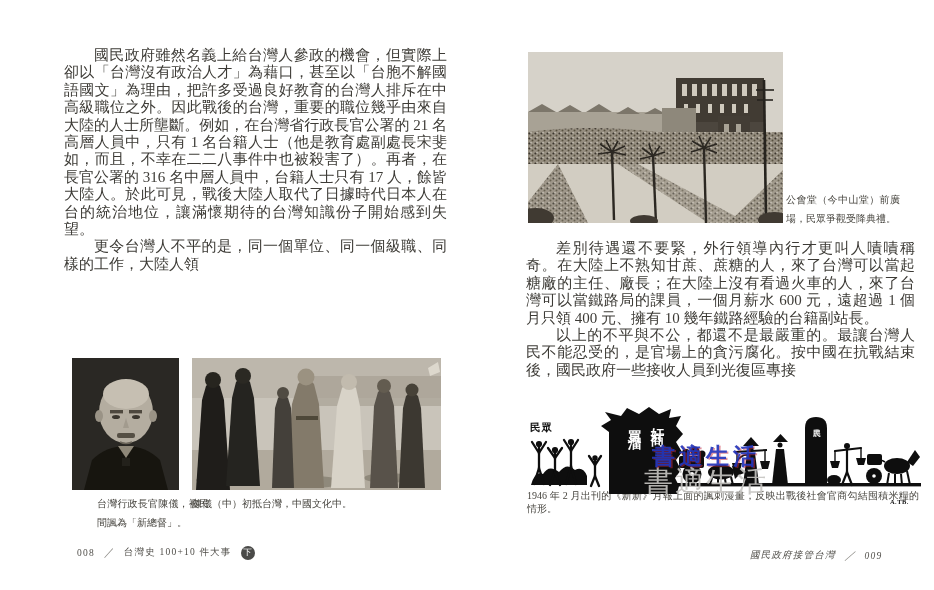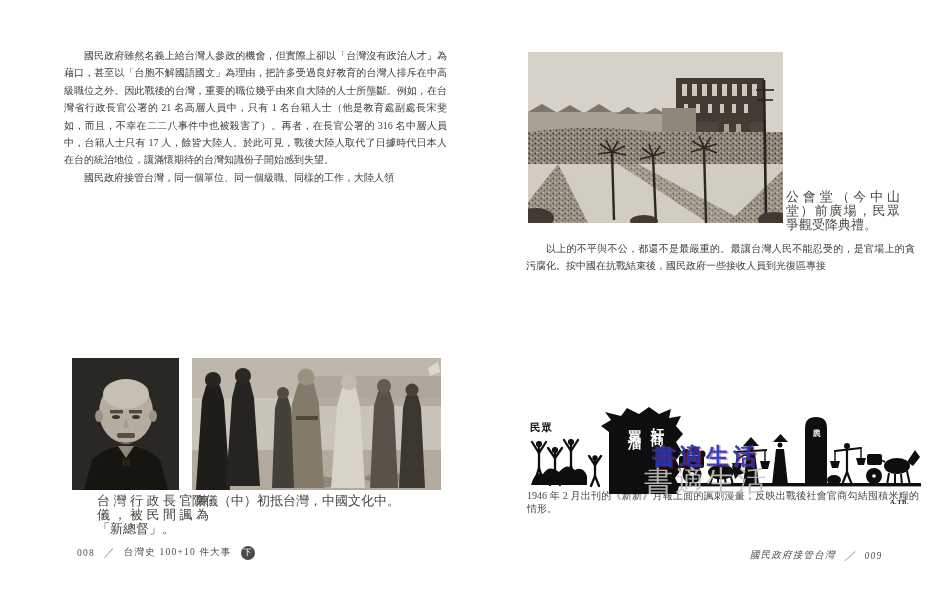--- a/index.html
+++ b/index.html
@@ -1,33 +1,33 @@
 <!DOCTYPE html>
 <html><head>
 <meta charset="utf-8">
 <style>
   html,body{margin:0;padding:0;background:#ffffff;}
   .spread{
     position:relative;width:934px;height:590px;background:#ffffff;overflow:hidden;
     font-family:"Liberation Serif","DejaVu Serif",serif;color:#3b3934;
   }
   
-  .text-block{position:absolute;text-align:justify;font-size:10px;line-height:17.4px;color:#3d3b36;}
+  .text-block{position:absolute;text-align:justify;font-size:15px;line-height:17.4px;color:#3d3b36;}
   .left-text{left:64px;top:47px;width:383px;}
   .right-text{left:526px;top:240px;width:389px;}
   .para{margin:0;text-indent:2em;}
   .para.no-indent{text-indent:0;}
   
   .photo{position:absolute;margin:0;padding:0;}
   .photo svg{display:block;width:100%;height:100%;}
   .portrait{left:72px;top:358px;width:107px;height:132px;}
   .group{left:192px;top:358px;width:249px;height:132px;}
   .plaza{left:528px;top:52px;width:255px;height:171px;}
   
-  .caption{position:absolute;margin:0;font-size:13px;line-height:14px;color:#47453f;text-align:justify;}
+  .caption{position:absolute;margin:0;font-size:10px;line-height:19px;color:#47453f;text-align:justify;}
   .cap1{left:72px;top:494px;width:112px;margin-left:25px;}
   .cap2{left:192px;top:494px;width:210px;}
   .plaza-cap{left:786px;top:190px;width:114px;}
   .cartoon-cap{left:527px;top:490px;width:392px;font-size:10px;line-height:12.5px;}
   
   .cartoon{position:absolute;left:529px;top:406px;width:392px;height:100px;margin:0;z-index:1;font-family:Liberation Serif, serif;}
   .cartoon svg{display:block;width:100%;height:100%;}
   .c-label{position:absolute;font-weight:bold;}
   .crowd-label{left:1px;top:15px;font-size:10.5px;color:#121212;letter-spacing:1px;}
   .tower-right{left:119px;top:11px;writing-mode:vertical-rl;color:#ffffff;font-size:13.5px;letter-spacing:5px;}
@@ -49,21 +49,21 @@
   .badge{width:14px;height:14px;border-radius:50%;background:#4a4a48;color:#ffffff;
          font-size:8.5px;display:flex;align-items:center;justify-content:center;letter-spacing:0;}
 </style>
 </head>
 <body>
 
 <div class="spread">
 
   <div class="text-block left-text">
     <p class="para">國民政府雖然名義上給台灣人參政的機會，但實際上卻以「台灣沒有政治人才」為藉口，甚至以「台胞不解國語國文」為理由，把許多受過良好教育的台灣人排斥在中高級職位之外。因此戰後的台灣，重要的職位幾乎由來自大陸的人士所壟斷。例如，在台灣省行政長官公署的 21 名高層人員中，只有 1 名台籍人士（他是教育處副處長宋斐如，而且，不幸在二二八事件中也被殺害了）。再者，在長官公署的 316 名中層人員中，台籍人士只有 17 人，餘皆大陸人。於此可見，戰後大陸人取代了日據時代日本人在台的統治地位，讓滿懷期待的台灣知識份子開始感到失望。</p>
-    <p class="para">國民政府接管台灣，同一個單位、同一個級職、同樣的工作，大陸人領</p>
+    <p class="para">更令台灣人不平的是，同一個單位、同一個級職、同樣的工作，大陸人領</p>
   </div>
 
   <figure class="photo portrait">
     <svg viewBox="0 0 107 132" preserveAspectRatio="none">
       <rect width="107" height="132" fill="#262420"></rect>
       <rect width="107" height="132" fill="#32302b" opacity=".4"></rect>
       <ellipse cx="54" cy="54" rx="27" ry="31" fill="#b4ada0"></ellipse>
       <ellipse cx="54" cy="36" rx="23" ry="15" fill="#c6bfb2"></ellipse>
       <ellipse cx="27" cy="58" rx="4" ry="6" fill="#9a9386"></ellipse>
       <ellipse cx="81" cy="58" rx="4" ry="6" fill="#9a9386"></ellipse>
@@ -185,20 +185,21 @@
 
       <ellipse cx="8" cy="166" rx="18" ry="10" fill="#403a32"></ellipse>
       <ellipse cx="116" cy="169" rx="14" ry="6" fill="#403a32"></ellipse>
       <ellipse cx="246" cy="168" rx="16" ry="8" fill="#403a32"></ellipse>
     </svg>
   </figure>
 
   <p class="caption plaza-cap">公會堂（今中山堂）前廣場，民眾爭觀受降典禮。</p>
 
   <div class="text-block right-text">
+    <p class="para">差別待遇還不要緊，外行領導內行才更叫人嘖嘖稱奇。在大陸上不熟知甘蔗、蔗糖的人，來了台灣可以當起糖廠的主任、廠長；在大陸上沒有看過火車的人，來了台灣可以當鐵路局的課員，一個月薪水 600 元，遠超過 1 個月只領 400 元、擁有 10 幾年鐵路經驗的台籍副站長。</p>
     <p class="para">以上的不平與不公，都還不是最嚴重的。最讓台灣人民不能忍受的，是官場上的貪污腐化。按中國在抗戰結束後，國民政府一些接收人員到光復區專接</p>
   </div>
 
   <figure class="cartoon">
     <svg viewBox="0 0 392 100">
       <g fill="#0e0e0e" stroke="#0e0e0e">
 
         <rect x="146" y="77" width="246" height="3.4" stroke="none"></rect>
 
         <path d="M2,79 Q6,64 14,68 Q20,58 30,66 Q38,56 46,64 Q54,60 58,70 L58,79 Z" stroke="none"></path>

